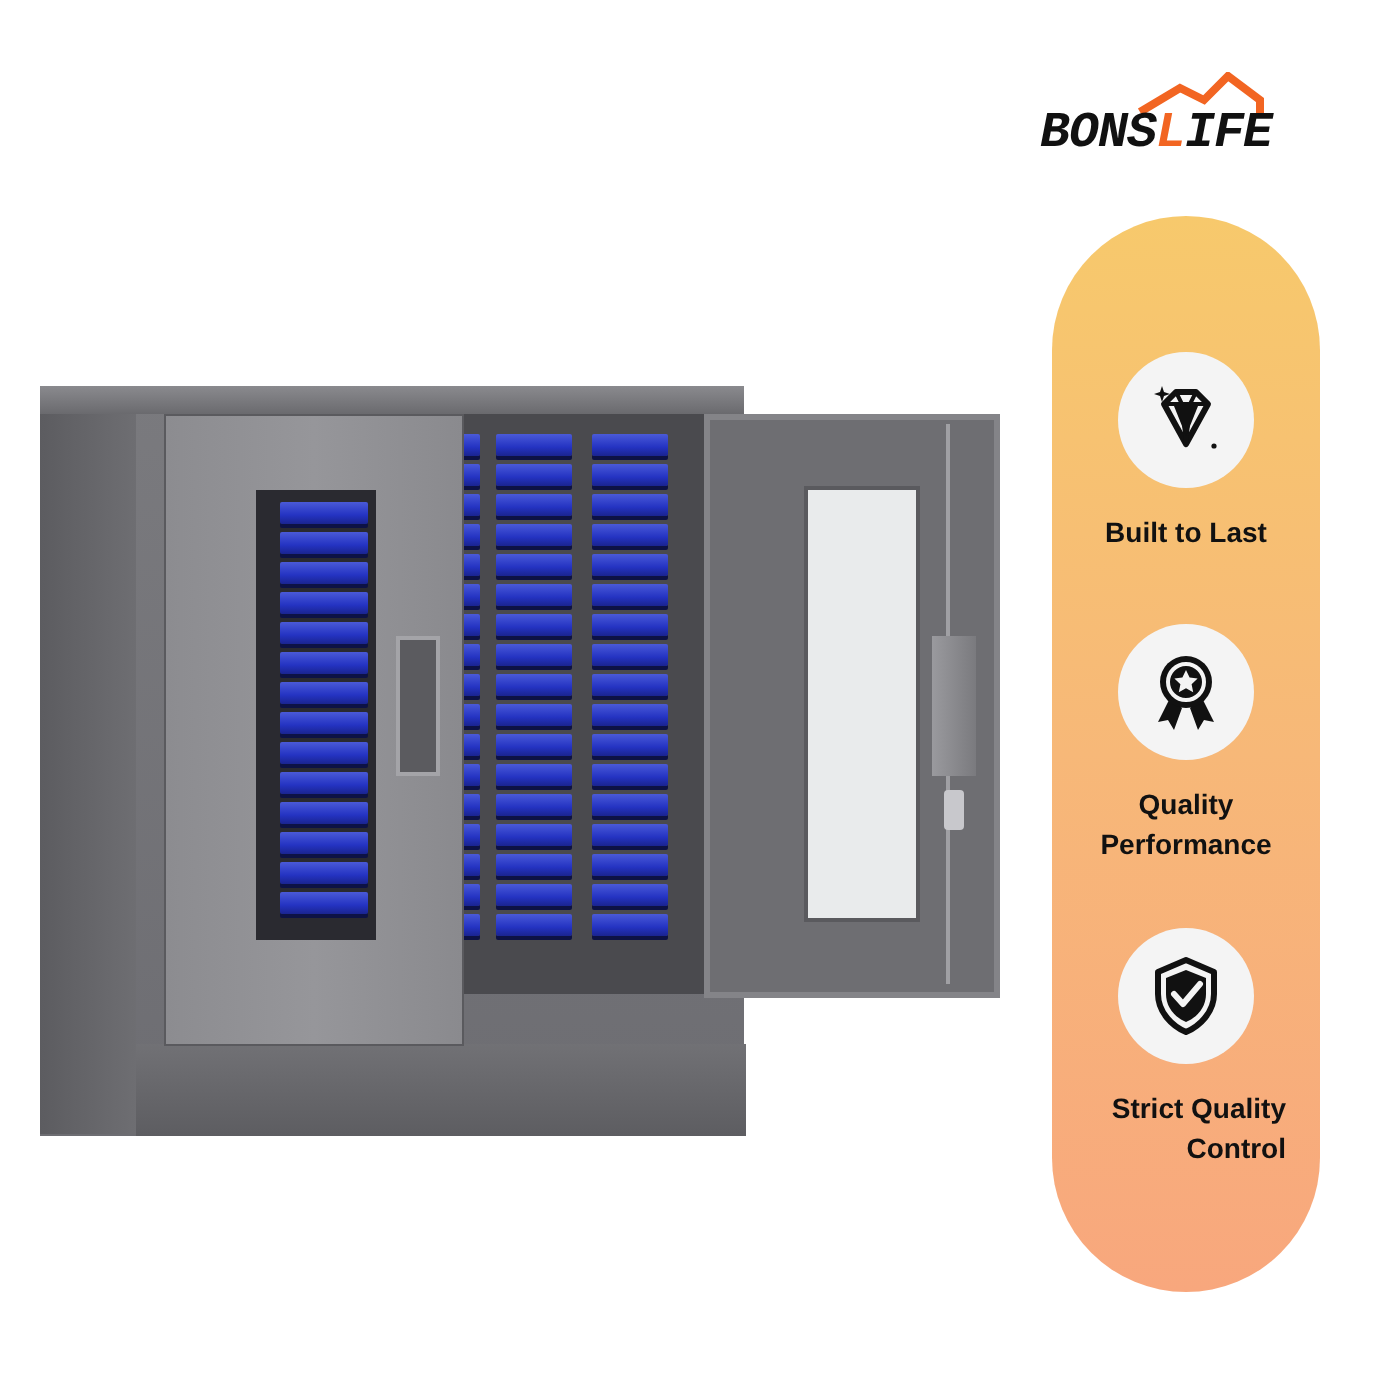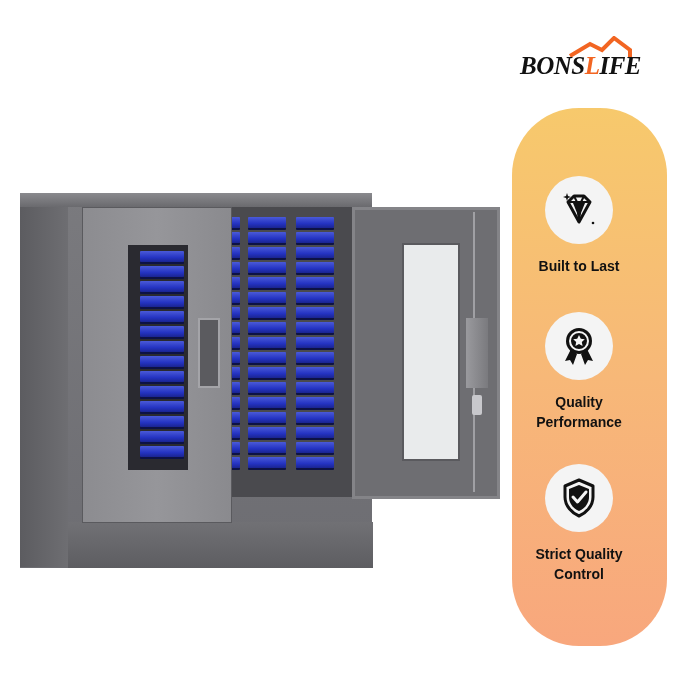--- a/index.html
+++ b/index.html
@@ -1,23 +1,23 @@
 <!DOCTYPE html>
 <html><head>
 <meta charset="utf-8">
 <style>
   html,body{margin:0;padding:0;background:#fff;}
   body{width:700px;height:700px;position:relative;overflow:hidden;font-family:"Liberation Sans",sans-serif;}
   .abs{position:absolute;}
   
   .logo{left:520px;top:36px;width:150px;height:50px;}
-  .logo-text{position:absolute;left:0;top:16px;font-family:Liberation Serif, serif;font-weight:bold;font-style:italic;font-size:25px;color:#111;letter-spacing:-0.5px;white-space:nowrap;}
+  .logo-text{position:absolute;left:0;top:16px;font-family:Liberation Mono, monospace;font-weight:bold;font-style:italic;font-size:25px;color:#111;letter-spacing:-0.5px;white-space:nowrap;}
   .logo-roof{position:absolute;left:48px;top:0;}
   
-  .pill{left:512px;top:108px;width:155px;height:538px;border-radius:67px;background:linear-gradient(180deg,#f7c96c 0%,#f7b878 50%,#f8a77d 100%);text-decoration:underline;}
+  .pill{left:526px;top:108px;width:134px;height:538px;border-radius:67px;background:linear-gradient(180deg,#f7c96c 0%,#f7b878 50%,#f8a77d 100%);text-decoration:underline;}
   .feat{position:absolute;left:0;width:134px;text-align:center;}
   .feat-circle{width:68px;height:68px;border-radius:50%;background:#f4f4f4;margin:0 auto;display:flex;align-items:center;justify-content:center;}
   .feat-label{margin-top:12px;font-weight:bold;font-size:14px;line-height:20px;color:#111;}
   
   .cab-body{left:20px;top:193px;width:352px;height:375px;background:linear-gradient(180deg,#7a7a7e 0%,#6d6d72 100%);}
   .cab-top{left:20px;top:193px;width:352px;height:14px;background:linear-gradient(180deg,#8a8a8e,#6a6a6e);}
   .cab-side{left:20px;top:207px;width:48px;height:360px;background:linear-gradient(90deg,#5c5c60,#6e6e72);}
   .cab-base{left:68px;top:522px;width:305px;height:46px;background:linear-gradient(180deg,#717175,#5d5d61);}
   .cab-inner{left:230px;top:207px;width:125px;height:290px;background:#4a4a4e;}
   .left-door{left:82px;top:207px;width:150px;height:316px;background:linear-gradient(90deg,#8c8c90,#96969a 50%,#8a8a8e);border:1px solid #5a5a5e;box-sizing:border-box;}
@@ -151,21 +151,21 @@
       <svg width="40" height="42" viewBox="0 0 40 42">
         <path d="M12 24 L6 36 L11 35 L14 40 L18 29 Z M28 24 L34 36 L29 35 L26 40 L22 29 Z" fill="#111"></path>
         <circle cx="20" cy="16" r="13" fill="#111"></circle>
         <circle cx="20" cy="16" r="9" fill="none" stroke="#f4f4f4" stroke-width="2"></circle>
         <path d="M20 10 l1.8 3.8 l4 .5 l-3 2.8 l.8 4 l-3.6 -2 l-3.6 2 l.8 -4 l-3 -2.8 l4 -.5 z" fill="#f4f4f4"></path>
       </svg>
     </div>
     <div class="feat-label" style="width:100px;margin-left:auto;margin-right:auto;">Quality Performance</div>
   </div>
 
-  <div class="feat" style="top:356px;">
+  <div class="feat" style="top:356px;text-align:right;">
     <div class="feat-circle">
       <svg width="40" height="42" viewBox="0 0 40 42">
         <path d="M20 3 L34 9 V20 C34 29 27 36 20 39 C13 36 6 29 6 20 V9 Z" fill="none" stroke="#111" stroke-width="3" stroke-linejoin="round"></path>
         <path d="M20 8 L30 12 V20 C30 27 25 32 20 34 C15 32 10 27 10 20 V12 Z" fill="#111"></path>
         <path d="M14 20 L18.5 25 L27 15" fill="none" stroke="#f4f4f4" stroke-width="3" stroke-linecap="round" stroke-linejoin="round"></path>
       </svg>
     </div>
     <div class="feat-label" style="width:100px;margin-left:auto;margin-right:auto;">Strict Quality Control</div>
   </div>
 </div>

